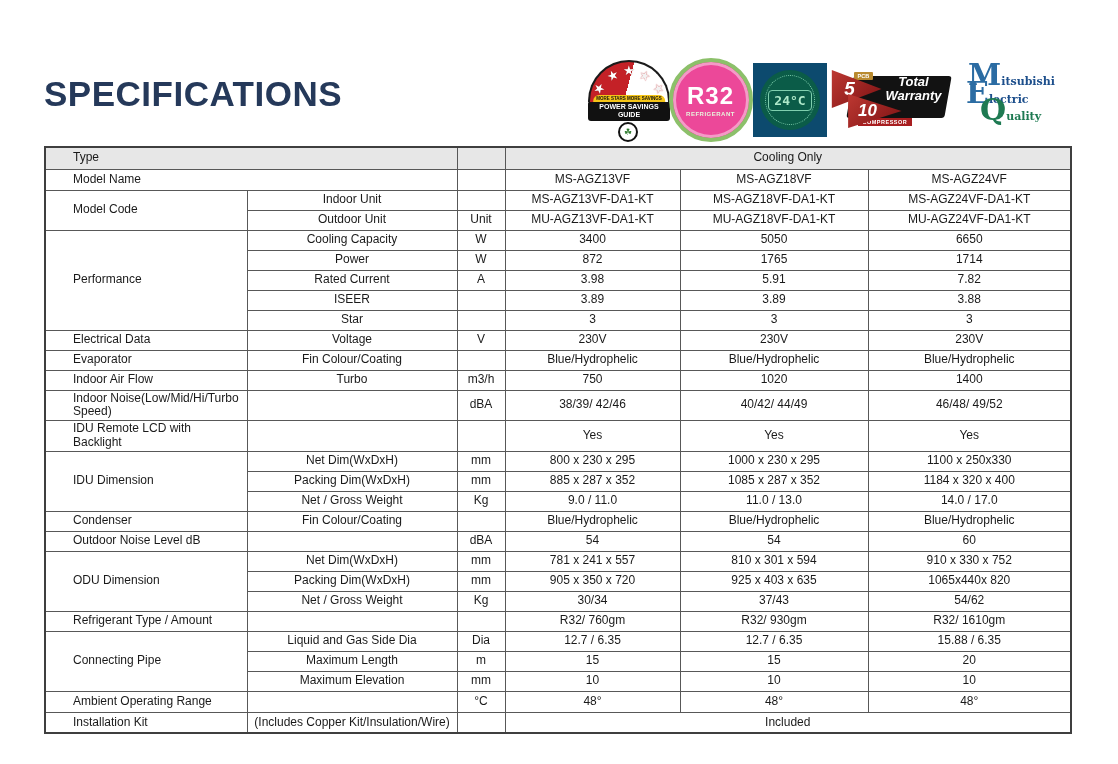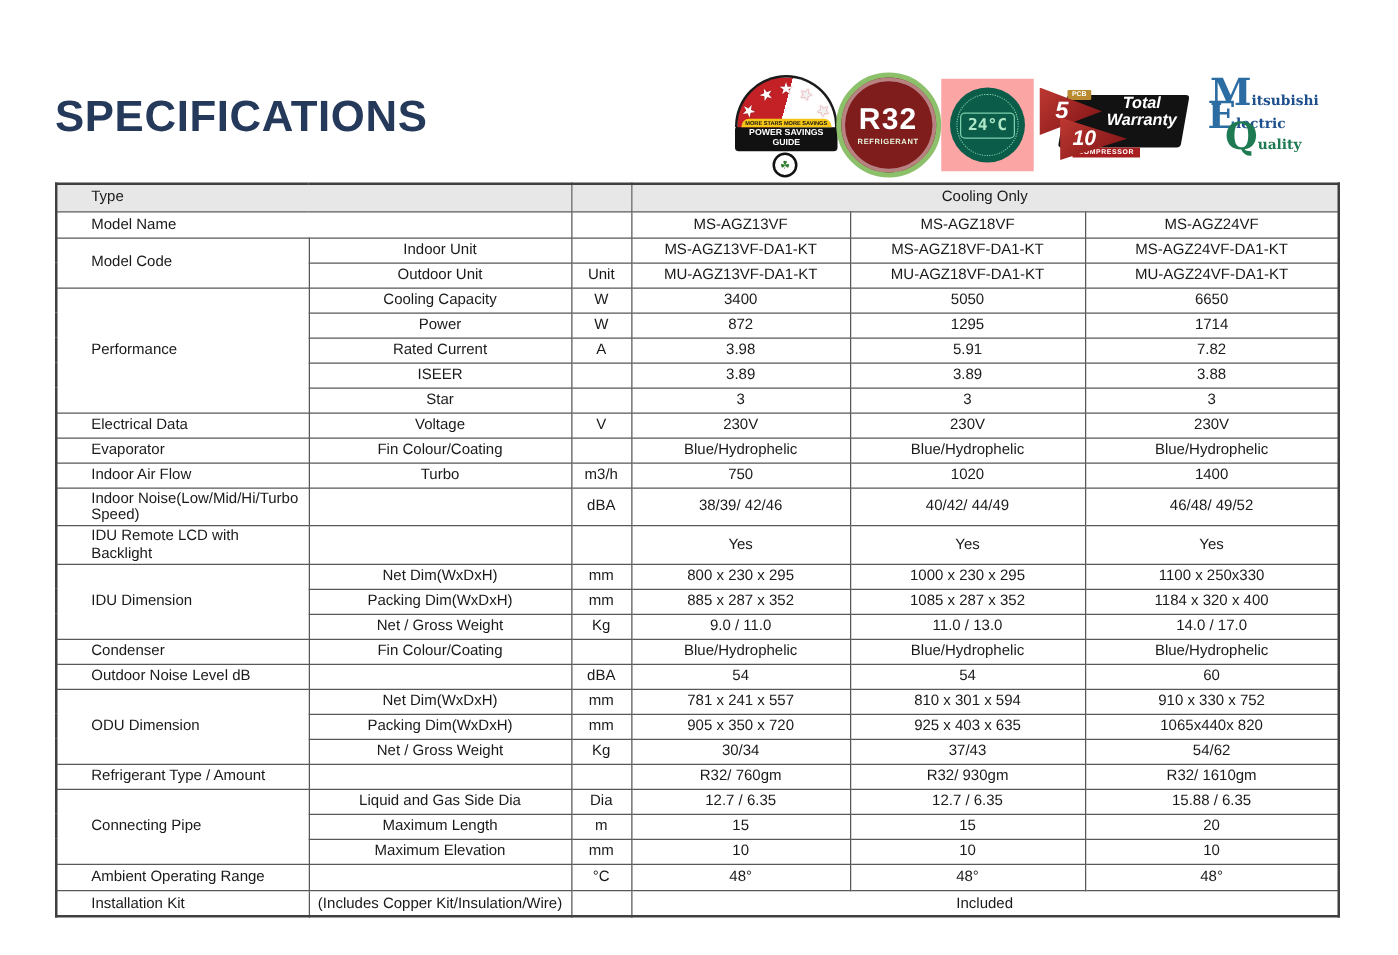--- a/index.html
+++ b/index.html
@@ -28,28 +28,28 @@
   .s5{right:3px;top:20px;transform:rotate(45deg);}
   .psg-sub{position:absolute;left:50%;bottom:0;transform:translateX(-50%);
     background:#f5c518;color:#111;font-size:4.5px;font-weight:bold;border-radius:6px 6px 0 0;
     padding:1px 3px;white-space:nowrap;}
   .psg-band{width:82px;margin-top:-1px;background:#111;color:#fff;font-weight:bold;
     font-size:7px;line-height:1.15;text-align:center;border-radius:3px;padding:2px 0;}
   .psg-dot{width:16px;height:16px;margin:1px auto 0;border-radius:50%;background:#fff;
     border:2px solid #111;color:#2c7a2c;font-size:9px;line-height:16px;text-align:center;}
 
   
-  .r32{width:76px;height:76px;border-radius:50%;background:#7f1d1d;
+  .r32{width:76px;height:76px;border-radius:50%;background:#ec4899;
     border:4px solid #8cc06a;box-shadow:inset 0 0 0 3px rgba(255,255,255,.45);
     display:flex;flex-direction:column;align-items:center;justify-content:center;}
   .r32-title{color:#fff;font-size:24px;font-weight:bold;letter-spacing:1px;line-height:1;}
   .r32-sub{color:#e8f5dd;font-size:6px;font-weight:bold;letter-spacing:.5px;margin-top:3px;}
 
   
-  .tmp{width:74px;height:74px;background:#fca5a5;display:flex;align-items:center;justify-content:center;}
+  .tmp{width:74px;height:74px;background:#0c4a6e;display:flex;align-items:center;justify-content:center;}
   .tmp-circle{width:60px;height:60px;border-radius:50%;background:#0b5c48;
     display:flex;align-items:center;justify-content:center;position:relative;}
   .tmp-circle:before{content:"";position:absolute;inset:5px;border-radius:50%;
     border:1px dotted #7fcfae;}
   .tmp-value{color:#aee8c9;font-size:13px;font-weight:bold;border:1px solid #7fcfae;
     border-radius:4px;padding:2px 5px;font-family:"DejaVu Sans Mono",monospace;}
 
   
   .war{width:122px;height:60px;}
   .war-body{position:absolute;left:22px;top:6px;width:98px;height:42px;background:#121212;
@@ -184,21 +184,21 @@
           <td>Cooling Capacity</td>
           <td>W</td>
           <td>3400</td>
           <td>5050</td>
           <td>6650</td>
         </tr>
         <tr>
           <td>Power</td>
           <td>W</td>
           <td>872</td>
-          <td>1295</td>
+          <td>1765</td>
           <td>1714</td>
         </tr>
         <tr>
           <td>Rated Current</td>
           <td>A</td>
           <td>3.98</td>
           <td>5.91</td>
           <td>7.82</td>
         </tr>
         <tr>

